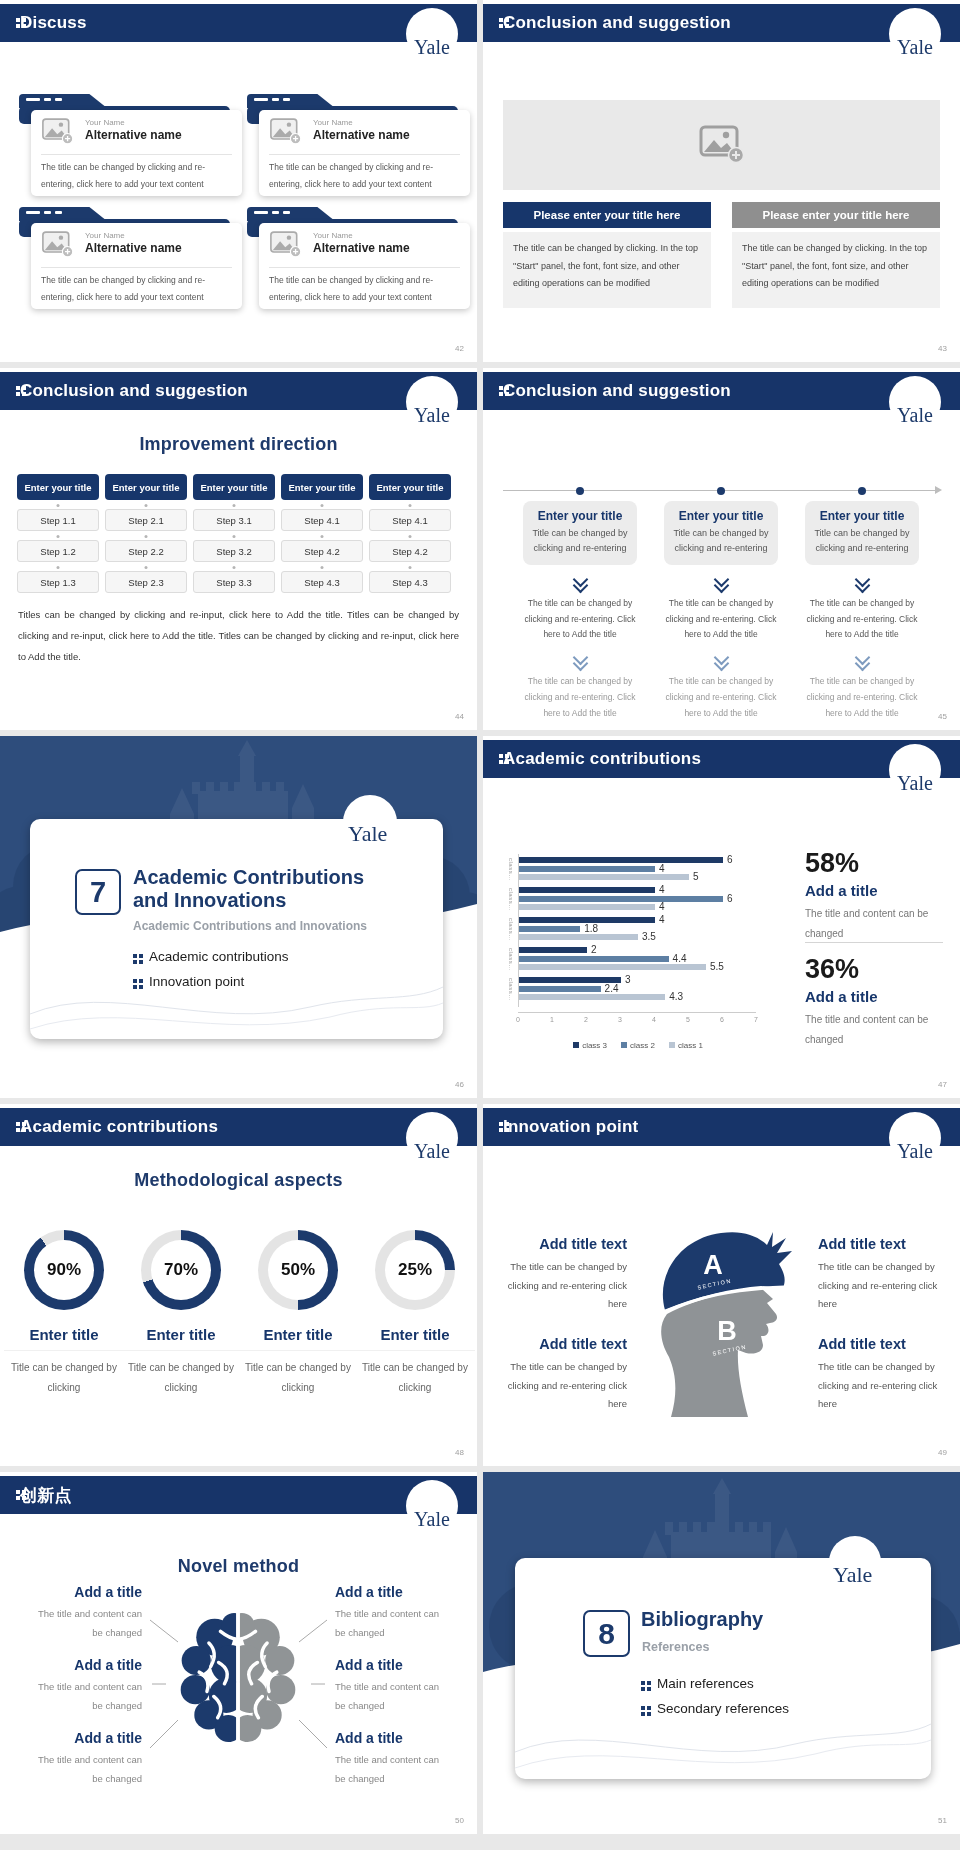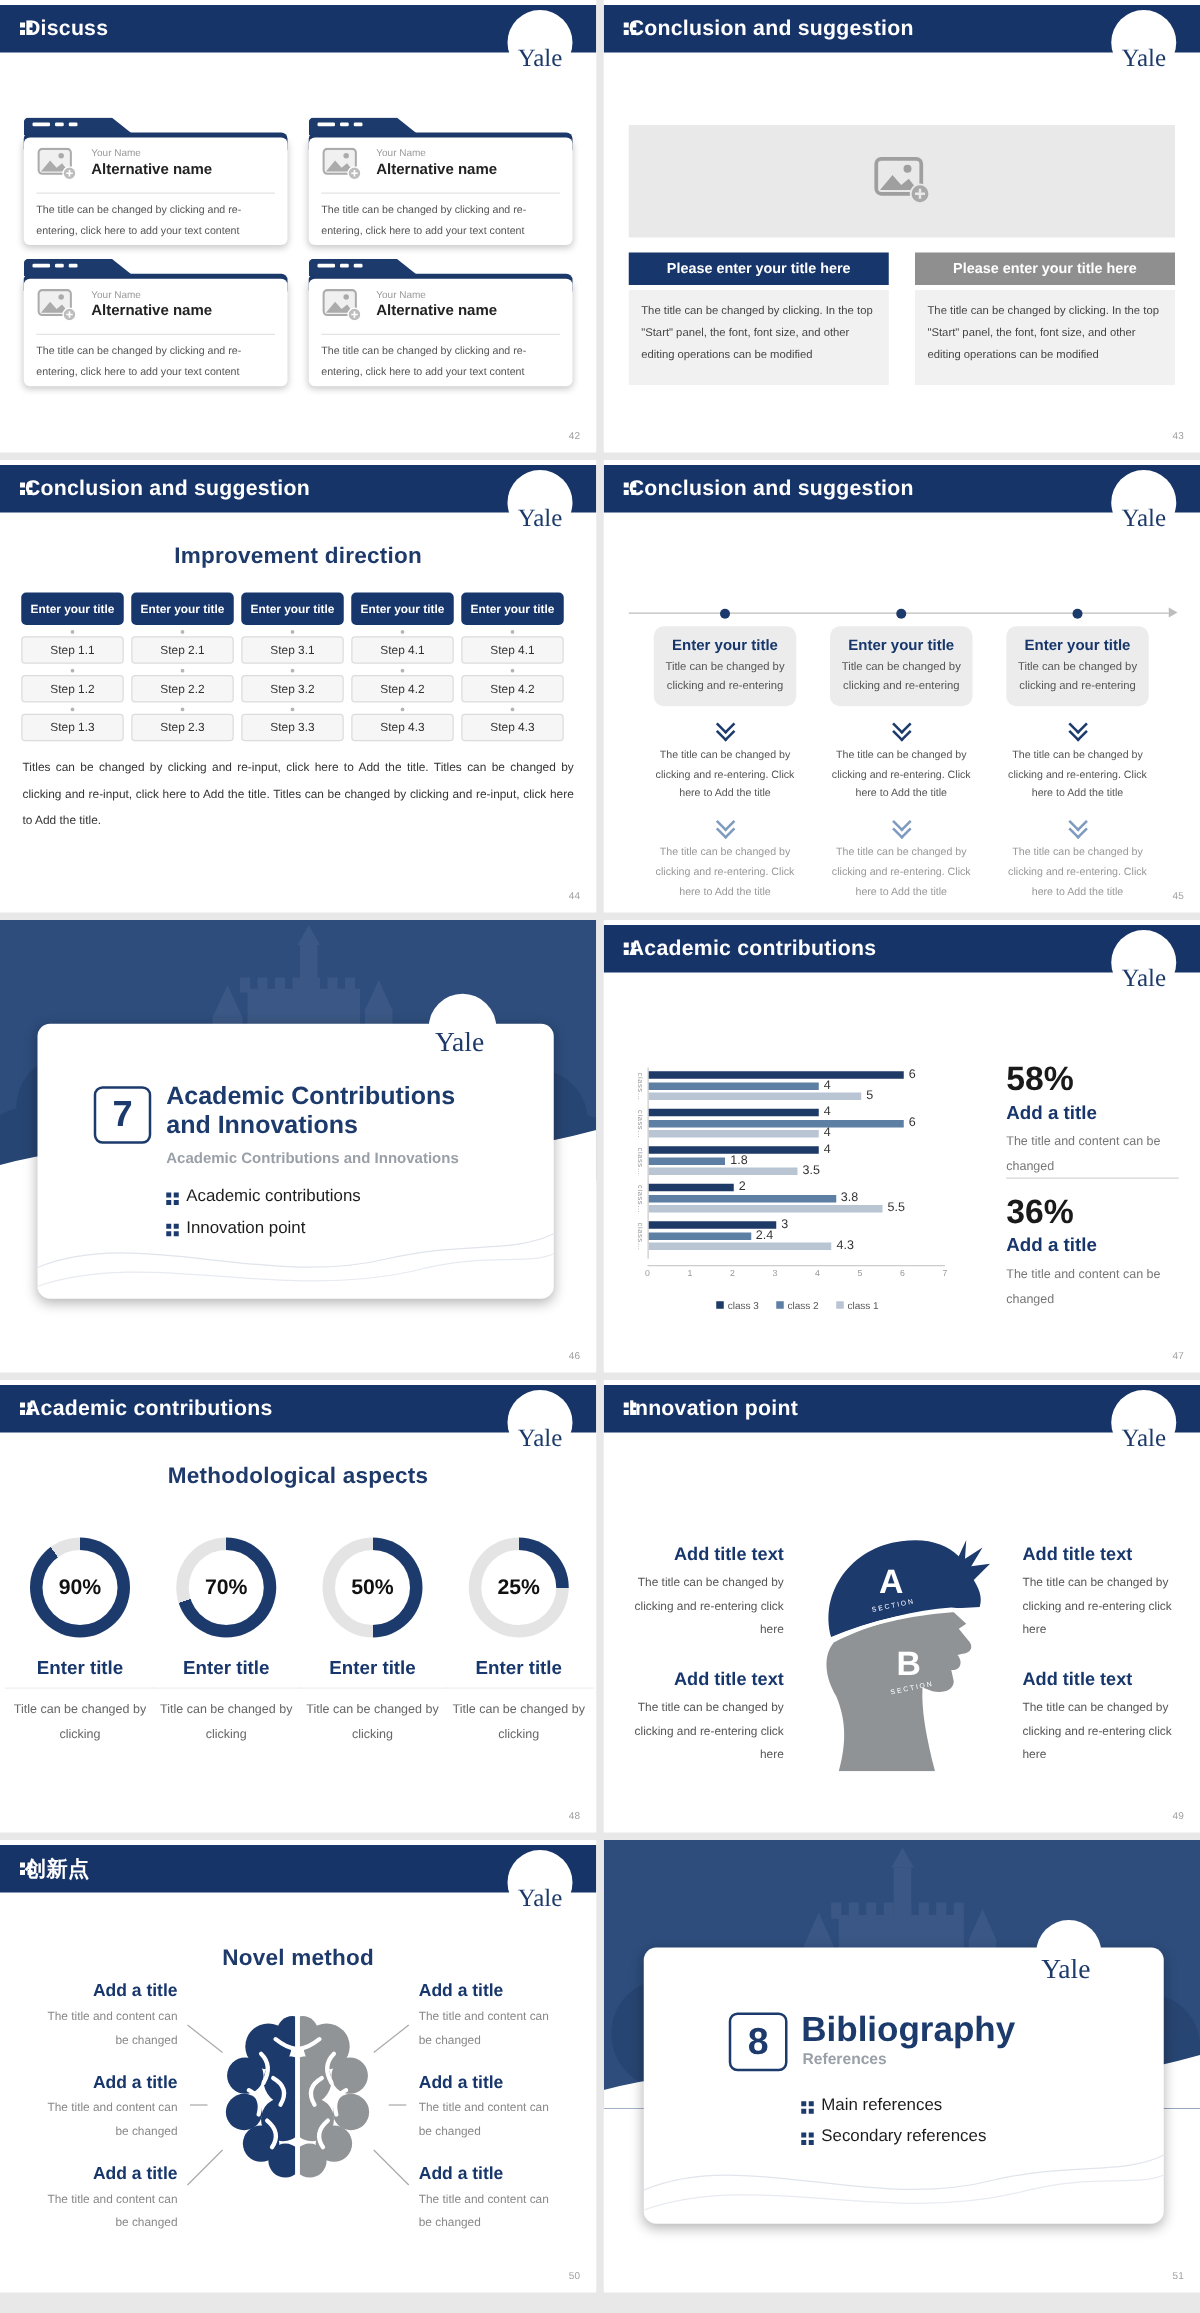--- a/index.html
+++ b/index.html
@@ -13,21 +13,21 @@
   .logo{position:absolute;left:406px;top:8px;width:52px;height:52px;border-radius:50%;background:#fff;z-index:5;display:flex;align-items:flex-end;justify-content:center}
   .yale{font-family:"Liberation Serif","DejaVu Serif",serif;font-size:20px;color:#1d3a6a;line-height:1;padding-bottom:3px}
   .stitle{position:absolute;left:0;width:477px;top:66px;text-align:center;font-size:18px;font-weight:bold;color:#1e3a6b;letter-spacing:.2px}
   .pagenum{position:absolute;right:13px;bottom:9px;font-size:8px;color:#a0a0a0}
   
   .fcard{position:absolute;width:211px;height:104px}
   .ftab{position:absolute;left:0;top:0;width:88px;height:14px;background:#1c3a6c;border-radius:4px 10px 0 0;clip-path:polygon(0 0,80% 0,100% 100%,0 100%);padding:4px 0 0 7px;box-sizing:border-box}
   .ftab i{display:inline-block;height:3px;background:#fff;border-radius:1px;margin-right:4px;vertical-align:top}
   .ftab i.d1{width:14px}.ftab i.d2{width:7px}.ftab i.d3{width:7px}
   .fback{position:absolute;left:0;top:12px;width:211px;height:18px;background:#1c3a6c;border-radius:5px}
-  .fbody{position:absolute;left:0;top:16px;width:211px;height:86px;background:#fff;border-radius:5px;box-shadow:0 2px 6px rgba(0,0,0,.22)}
+  .fbody{position:absolute;left:12px;top:16px;width:211px;height:86px;background:#fff;border-radius:5px;box-shadow:0 2px 6px rgba(0,0,0,.22)}
   .fic{position:absolute;left:10px;top:8px;width:34px;height:28px}
   .flabel{position:absolute;left:54px;top:8px;font-size:8px;color:#9a9a9a}
   .fname{position:absolute;left:54px;top:18px;font-size:12px;font-weight:bold;color:#222}
   .fdiv{position:absolute;left:10px;right:10px;top:44px;border-top:1px solid #e4e4e4}
   .ftext{position:absolute;left:10px;right:6px;top:49px;font-size:8.5px;color:#555;line-height:1.95}
   
   .imgbox{position:absolute;left:20px;top:100px;width:437px;height:90px;background:#e9e9e9;display:flex;align-items:center;justify-content:center}
   .p2col{position:absolute;top:202px;width:208px}
   .p2bar{height:26px;display:flex;align-items:center;justify-content:center;color:#fff;font-weight:bold;font-size:11.5px}
   .p2bar.navy{background:#17366b}.p2bar.gray{background:#8f8f8f}
@@ -426,21 +426,21 @@
           </div>
         </div>
         <div class="bgroup">
           <span class="bcat">class…</span>
           <div class="brow">
             <div class="bbar" style="width: 68px; background: rgb(30, 58, 102);"></div>
             <span class="bval">2</span>
           </div>
           <div class="brow">
             <div class="bbar" style="width: 149.6px; background: rgb(93, 127, 163);"></div>
-            <span class="bval">3.8</span>
+            <span class="bval">4.4</span>
           </div>
           <div class="brow">
             <div class="bbar" style="width: 187px; background: rgb(185, 197, 211);"></div>
             <span class="bval">5.5</span>
           </div>
         </div>
         <div class="bgroup">
           <span class="bcat">class…</span>
           <div class="brow">
             <div class="bbar" style="width: 102px; background: rgb(30, 58, 102);"></div>
@@ -689,21 +689,21 @@
             <circle cx="435" cy="165" r="42"></circle>
             <circle cx="470" cy="195" r="36"></circle>
         </g>
         <path d="M0,215 L0,200 Q90,176 210,192 Q350,208 477,172 L477,215 Z" fill="#ffffff"></path>
       </svg>
     </div>
     <div class="seccard" style="left:32px;top:86px;width:416px;height:221px">
       <div class="clogo" style="left:314px;top:-22px;width:52px;height:52px"></div>
       <span class="cyale" style="left:318px;top:4px;font-size:22px">Yale</span>
       <div class="numbox" style="left:68px;top:52px;width:43px;height:43px;font-size:30px">8</div>
-      <div class="sectitle" style="left:126px;top:50px;font-size:28px">Bibliography</div>
+      <div class="sectitle" style="left:126px;top:50px;font-size:20px">Bibliography</div>
       <div class="secsub" style="left:127px;top:82px;font-size:12.5px">References</div>
       <div class="bullet" style="left:126px;top:118px"><span class="gi navy"></span><span>Main references</span></div>
       <div class="bullet" style="left:126px;top:143px"><span class="gi navy"></span><span>Secondary references</span></div>
       <svg class="wavesvg" height="75" viewBox="0 0 416 75" preserveAspectRatio="none">
         <path d="M0,48 C80,14 180,66 280,40 C340,26 385,36 416,20" stroke="#e0e4eb" fill="none"></path>
         <path d="M0,64 C90,32 190,76 300,50 C360,34 392,46 416,36" stroke="#e7eaf0" fill="none"></path>
       </svg>
     </div>
     <span class="pagenum">51</span>
   </div>

